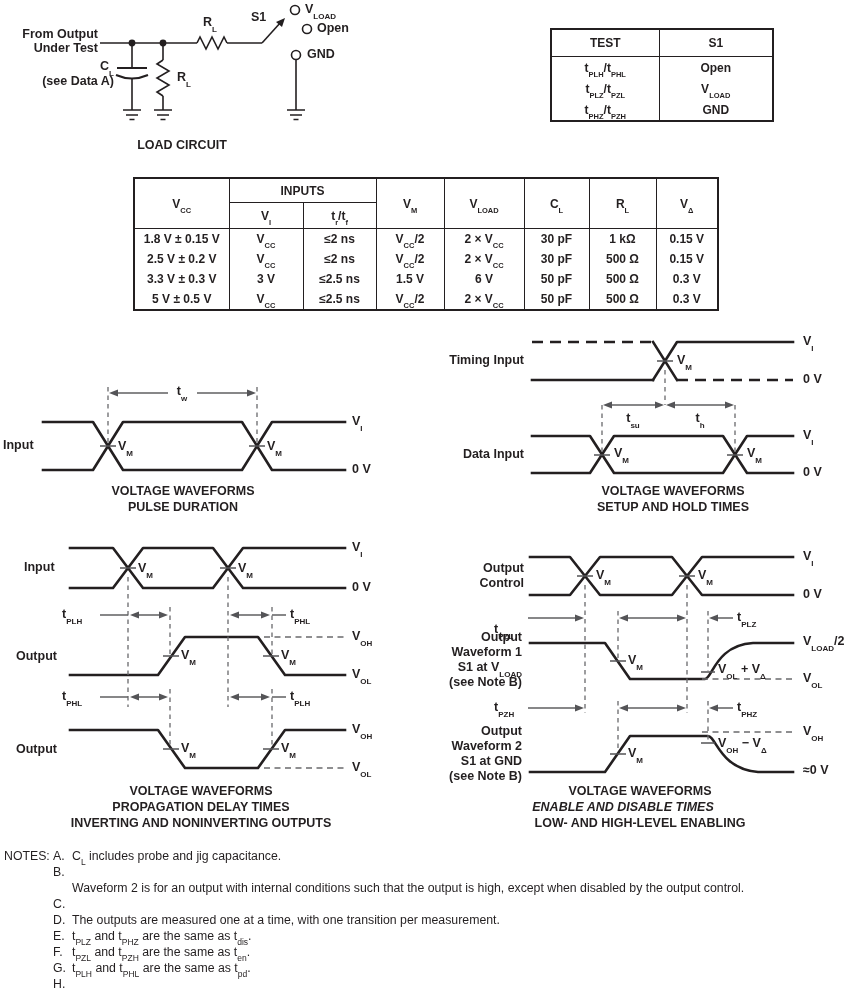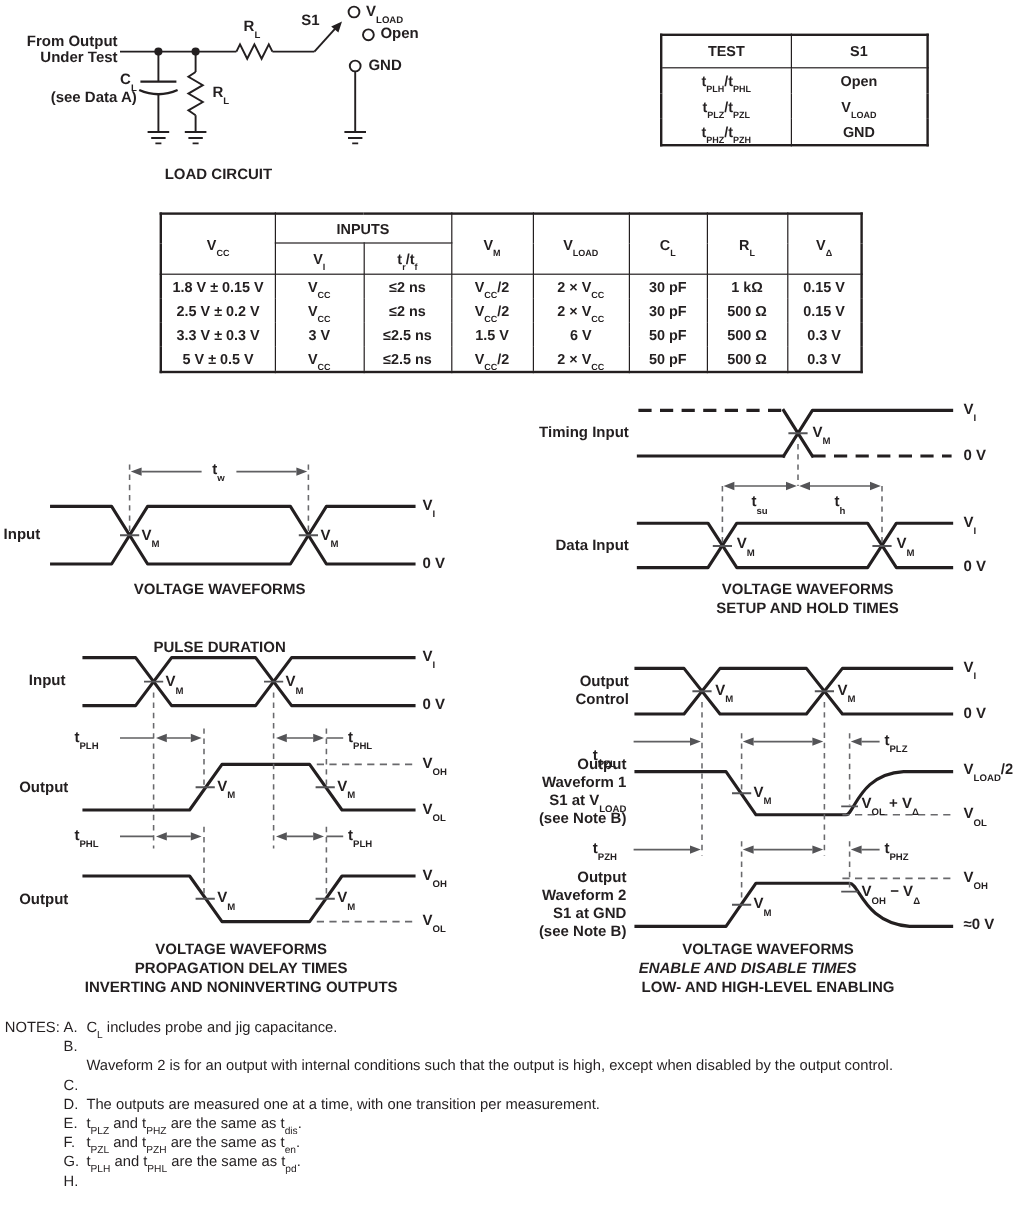--- a/index.html
+++ b/index.html
@@ -205,21 +205,21 @@
         <path class="dim" d="M118,18 H168 M197,18 H247"></path>
       </g>
     </svg>
     <span class="lab" style="left:3px;top:64px;">Input</span>
     <span class="lab" style="left:118px;top:65px;"><span>V</span><sub>M</sub></span>
     <span class="lab" style="left:267px;top:65px;"><span>V</span><sub>M</sub></span>
     <span class="lab ctr" style="left:182px;top:10px;"><span>t</span><sub>w</sub></span>
     <span class="lab" style="left:352px;top:40px;"><span>V</span><sub>I</sub></span>
     <span class="lab" style="left:352px;top:88px;">0 V</span>
     <span class="lab ctr" style="left:183px;top:110px;">VOLTAGE WAVEFORMS</span>
-    <span class="lab ctr" style="left:183px;top:126px;margin-top:32px;">PULSE DURATION</span>
+    <span class="lab ctr" style="left:183px;top:126px;">PULSE DURATION</span>
   </div>
 
   <div class="diagram" style="left:420px;top:330px;width:424px;height:195px;">
     <svg width="424" height="195" viewBox="0 0 424 195">
       <g>
         <path class="wfd" d="M112,12 H233"></path>
         <path class="wf" d="M112,50 H233"></path>
         <path class="wf" d="M233,12 L257,50"></path>
         <path class="wf" d="M233,50 L257,12 H373"></path>
         <path class="wfd" d="M257,50 H373"></path>

